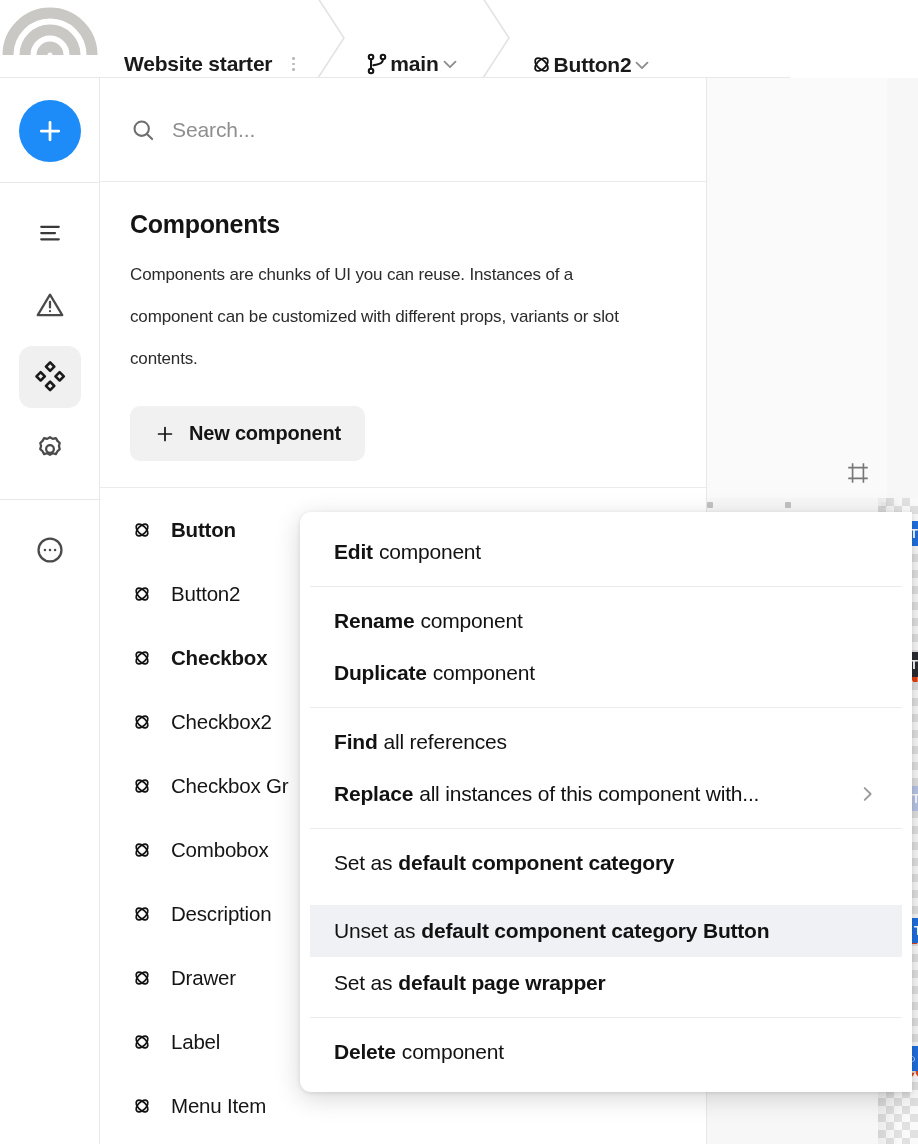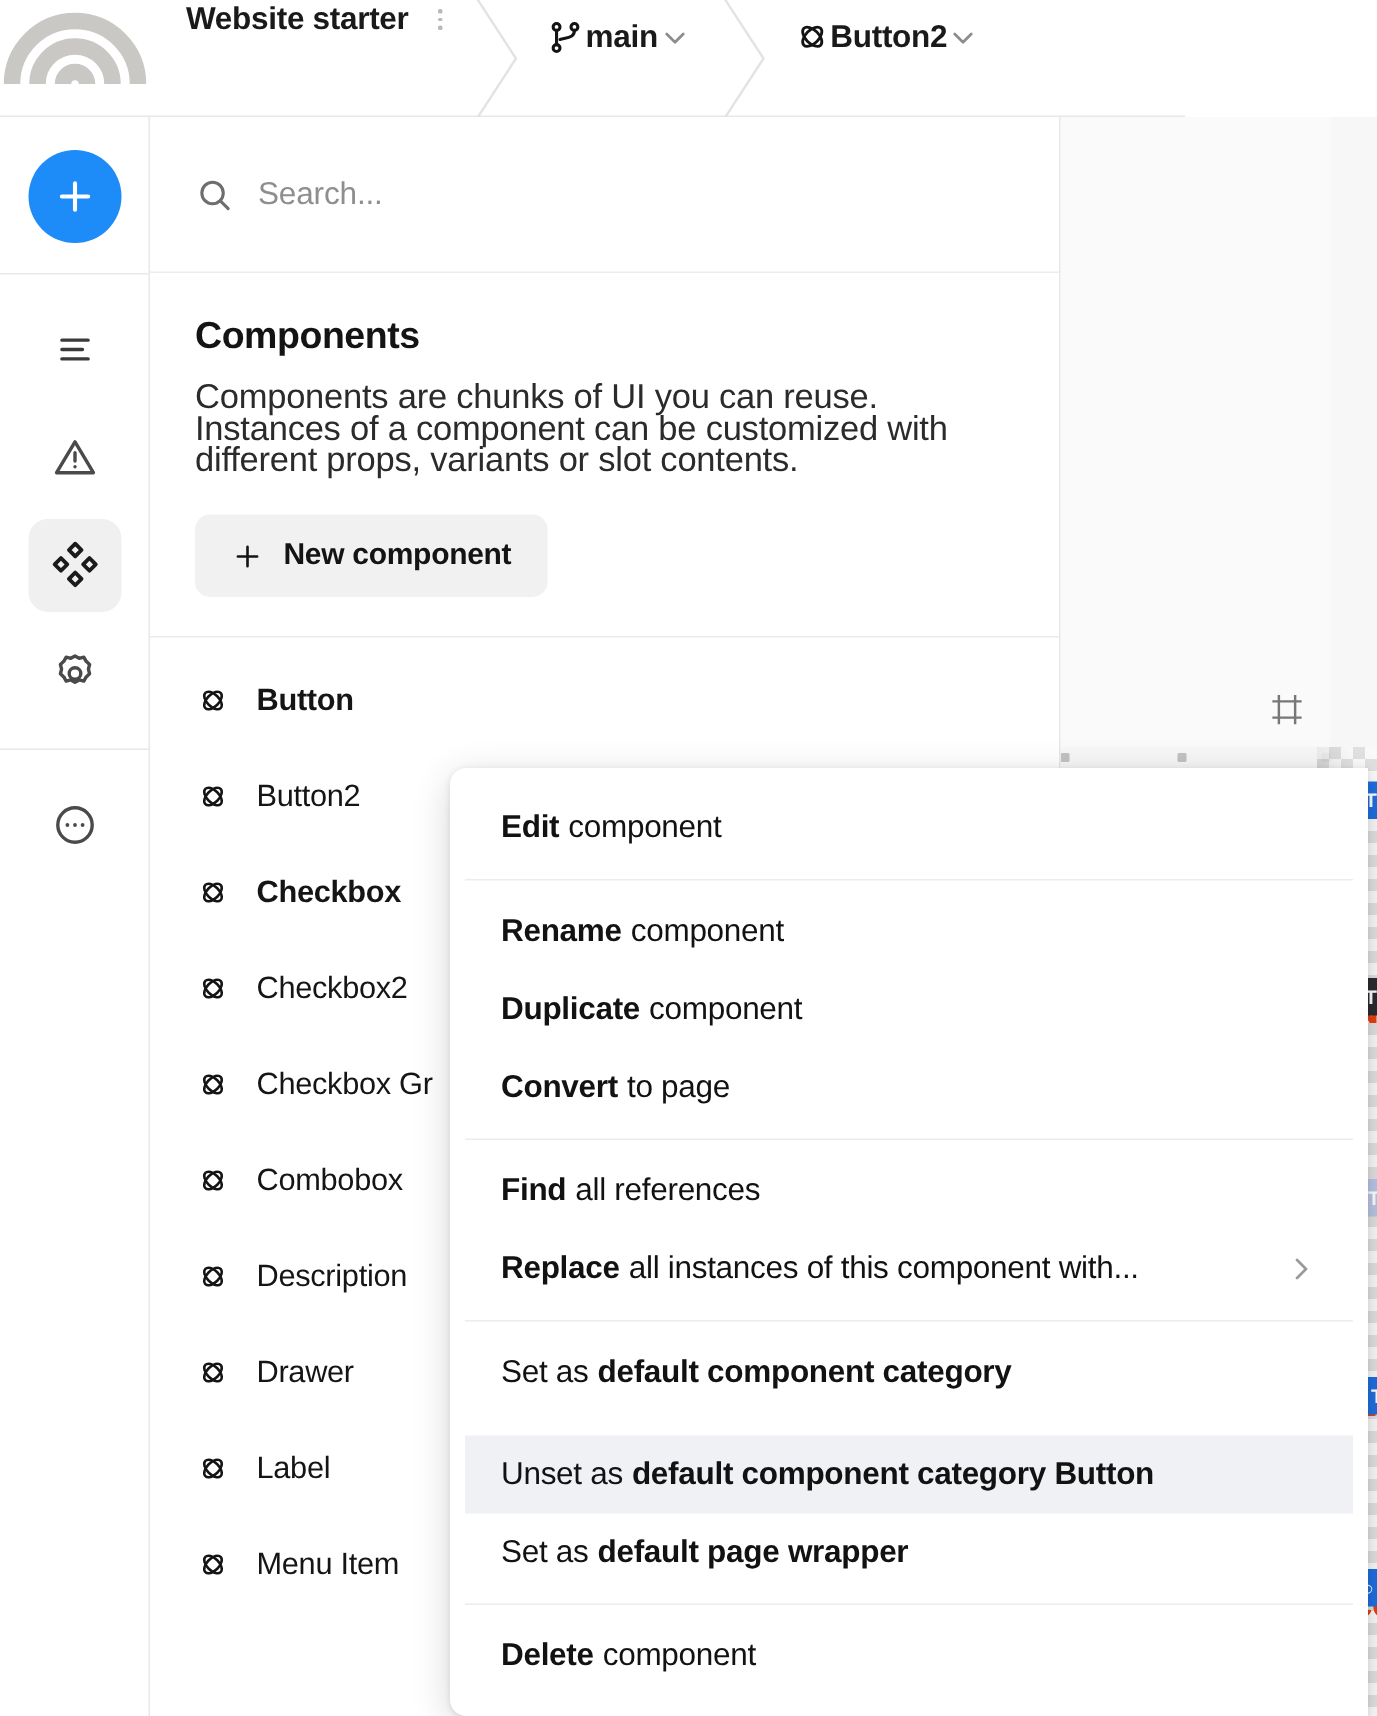--- a/index.html
+++ b/index.html
@@ -9,21 +9,21 @@
     background: #ffffff;
     overflow: hidden;
     -webkit-font-smoothing: antialiased;
   }
   #app { position: relative; width: 918px; height: 1144px; overflow: hidden; background: #fff; }
 
   
   .topbar {
     position: absolute; left: 0; top: 0; width: 790px; height: 78px;
     background: #fff; border-bottom: 1px solid #e8e8e8;
-    display: flex; align-items: flex-start; z-index: 40;
+    display: flex; align-items: flex-end; z-index: 40;
   }
   .logo-wrap {
     width: 100px; height: 78px; display: flex; align-items: flex-start;
     justify-content: center; padding-top: 0; overflow: hidden; flex: none;
   }
   .logo-arcs { margin-top: -10px; }
 
   .crumb-project {
     display: flex; align-items: center; gap: 12px; flex: none;
     padding-left: 24px;
@@ -86,21 +86,21 @@
     width: 480px; letter-spacing: -0.1px;
   }
   .search-input::placeholder { color: #8e8e8e; }
 
   .intro { padding: 28px 30px 26px 30px; border-bottom: 1px solid #ececec; }
   .intro h2 {
     font-size: 25px; font-weight: 700; color: #141414; letter-spacing: -0.3px;
     margin-bottom: 15px;
   }
   .intro p {
-    font-size: 23px; line-height: 21px; color: #2b2b2b; letter-spacing: -0.15px;
+    font-size: 17px; line-height: 42px; color: #2b2b2b; letter-spacing: -0.15px;
     max-width: 530px;
   }
   .newcomp {
     margin-top: 26px; display: inline-flex; align-items: center; gap: 13px;
     background: #f1f1f1; border: none; border-radius: 10px;
     padding: 16px 24px; cursor: pointer;
     font-family: "Liberation Sans", sans-serif;
     font-size: 20px; font-weight: 700; color: #141414; letter-spacing: -0.2px;
   }
 
@@ -424,24 +424,20 @@
 
     <div class="ctx-group">
       <div class="ctx-item">
         <span class="b">Rename</span>
           <span> component</span>
       </div>
       <div class="ctx-item">
         <span class="b">Duplicate</span>
           <span> component</span>
       </div>
-      <div class="ctx-item">
-        <span class="b">Convert</span>
-          <span> to page</span>
-      </div>
     </div>
 
     <div class="ctx-divider"></div>
 
     <div class="ctx-group">
       <div class="ctx-item">
         <span class="b">Find</span>
           <span> all references</span>
       </div>
       <div class="ctx-item">

